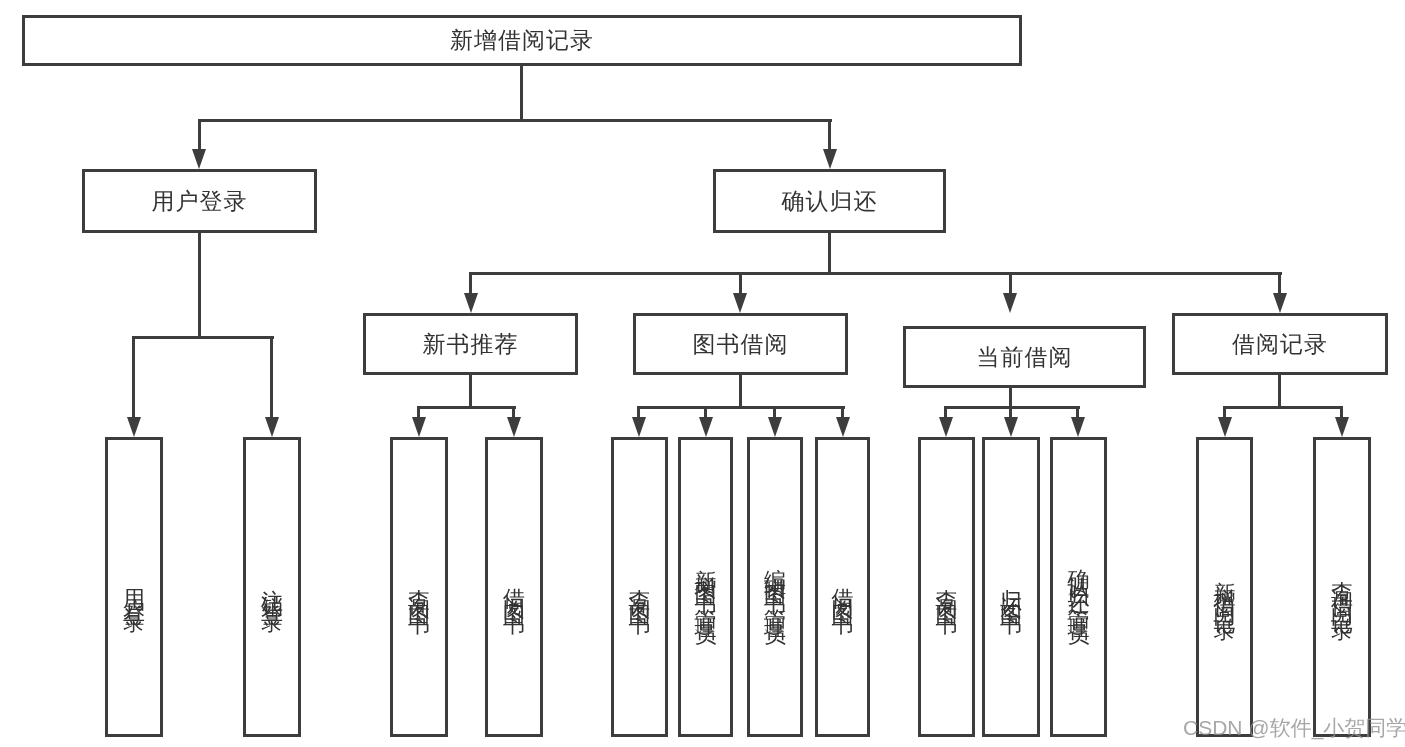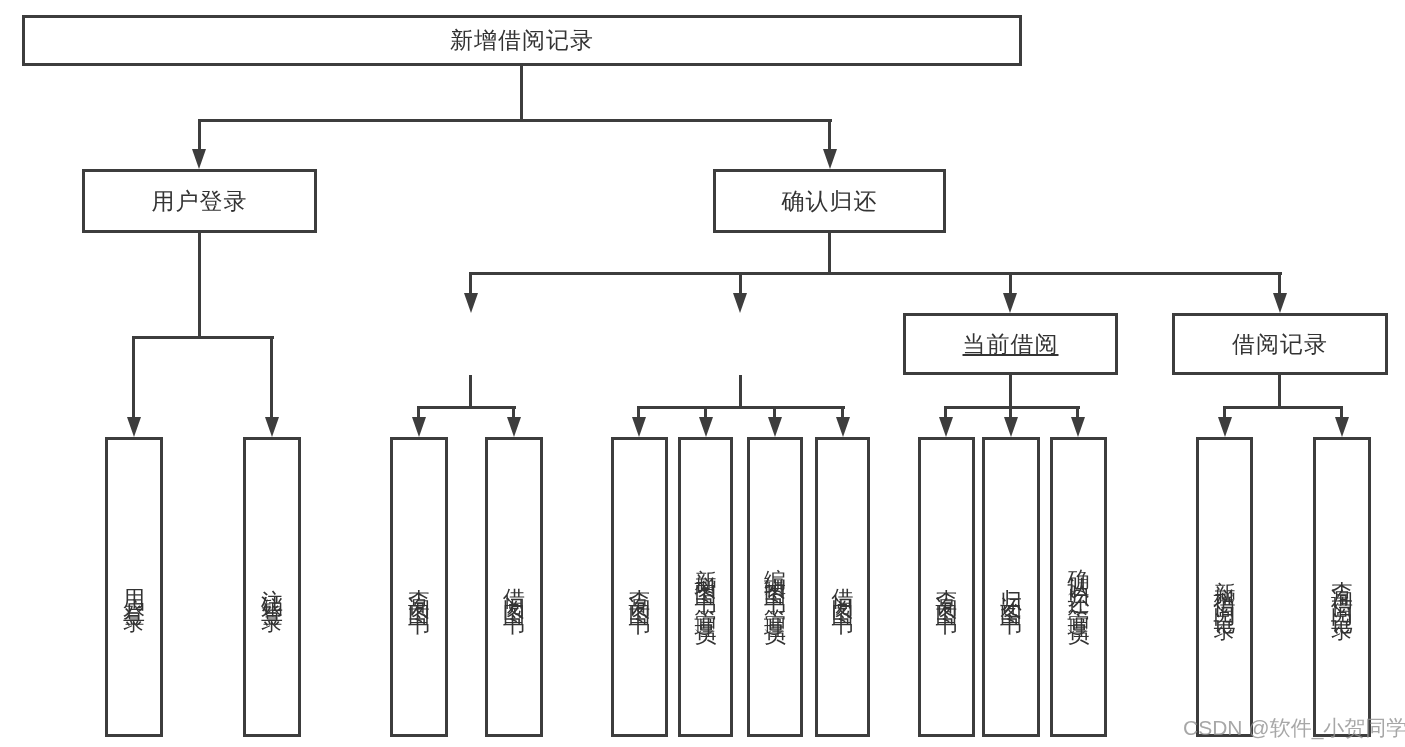--- a/index.html
+++ b/index.html
@@ -44,21 +44,23 @@
   <div class="hl" style="left:469px;top:272px;width:813px;"></div>
   <div class="vl" style="left:469px;top:272px;height:23px;"></div>
   <div class="ar" style="left:464px;top:293px;"></div>
   <div class="vl" style="left:739px;top:272px;height:23px;"></div>
   <div class="ar" style="left:733px;top:293px;"></div>
   <div class="vl" style="left:1009px;top:272px;height:23px;"></div>
   <div class="ar" style="left:1003px;top:293px;"></div>
   <div class="vl" style="left:1278px;top:272px;height:23px;"></div>
   <div class="ar" style="left:1273px;top:293px;"></div>
 
-  <div class="box" style="left:903px;top:313px;width:215px;height:62px;text-decoration:underline;">当前借阅</div>
+  <div class="box" style="left:363px;top:313px;width:215px;height:62px;">新书推荐</div>
+  <div class="box" style="left:633px;top:313px;width:215px;height:62px;">图书借阅</div>
+  <div class="box" style="left:903px;top:326px;width:243px;height:62px;">当前借阅</div>
   <div class="box" style="left:1172px;top:313px;width:216px;height:62px;">借阅记录</div>
 
   <div class="vl" style="left:469px;top:375px;height:33px;"></div>
   <div class="hl" style="left:417px;top:406px;width:99px;"></div>
   <div class="vl" style="left:417px;top:406px;height:13px;"></div>
   <div class="ar" style="left:412px;top:417px;"></div>
   <div class="vl" style="left:512px;top:406px;height:13px;"></div>
   <div class="ar" style="left:507px;top:417px;"></div>
 
   <div class="vl" style="left:739px;top:375px;height:33px;"></div>

